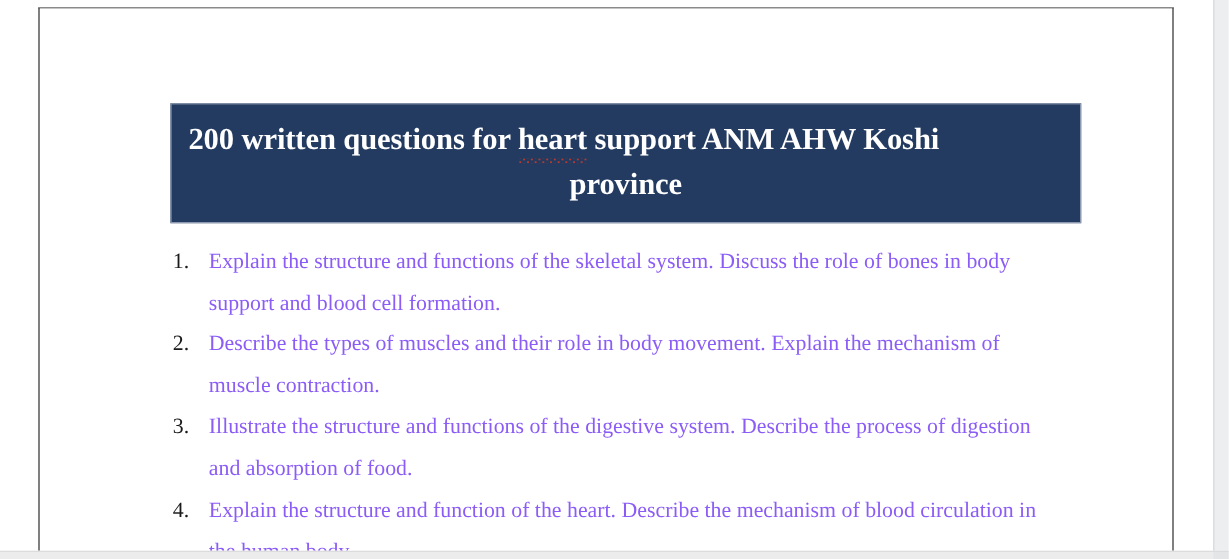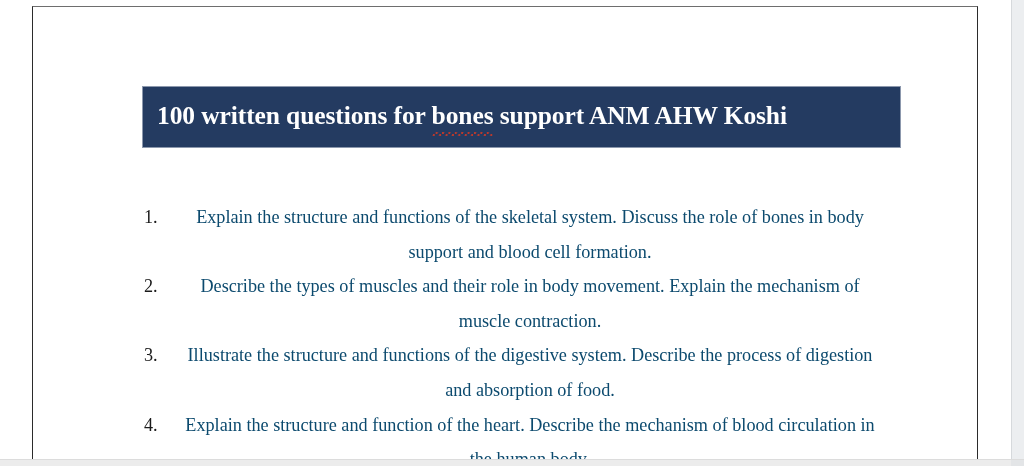--- a/index.html
+++ b/index.html
@@ -104,22 +104,22 @@
   .question-number {
     flex: 0 0 30px;
     width: 30px;
     text-align: left;
     color: #1a1a1a;
     font-size: 18.2px;
     line-height: 34.6px;
   }
   .question-text {
     flex: 1 1 auto;
-    color: #0c4a6e;
-    text-align: center;
+    color: #8b5cf6;
+    text-align: left;
     max-width: 712px;
   }
 
   
   #vertical-scrollbar {
     position: absolute;
     top: 0;
     left: 1011px;
     width: 13px;
     height: 459px;
@@ -156,21 +156,22 @@
   }
 </style>
 </head>
 <body>
 
 <div id="doc-viewport">
 
   <div id="doc-page">
 
     <div id="title-block" style="--navy: #243b61; background: rgb(36, 59, 97);">
-      <div class="title-line" id="title-line-1"><span>100 written questions for </span><span class="misspelled">bones</span><span> support ANM AHW Koshi</span></div>
+      <div class="title-line" id="title-line-1"><span>200 written questions for </span><span class="misspelled">heart</span><span> support ANM AHW Koshi</span></div>
+      <div class="title-line" id="title-line-2">province</div>
     </div>
 
     <ol id="question-list">
 
       <li class="question-item">
         <span class="question-number">1.</span>
         <span class="question-text">Explain the structure and functions of the skeletal system. Discuss the role of bones in body support and blood cell formation.</span>
       </li>
 
       <li class="question-item">

